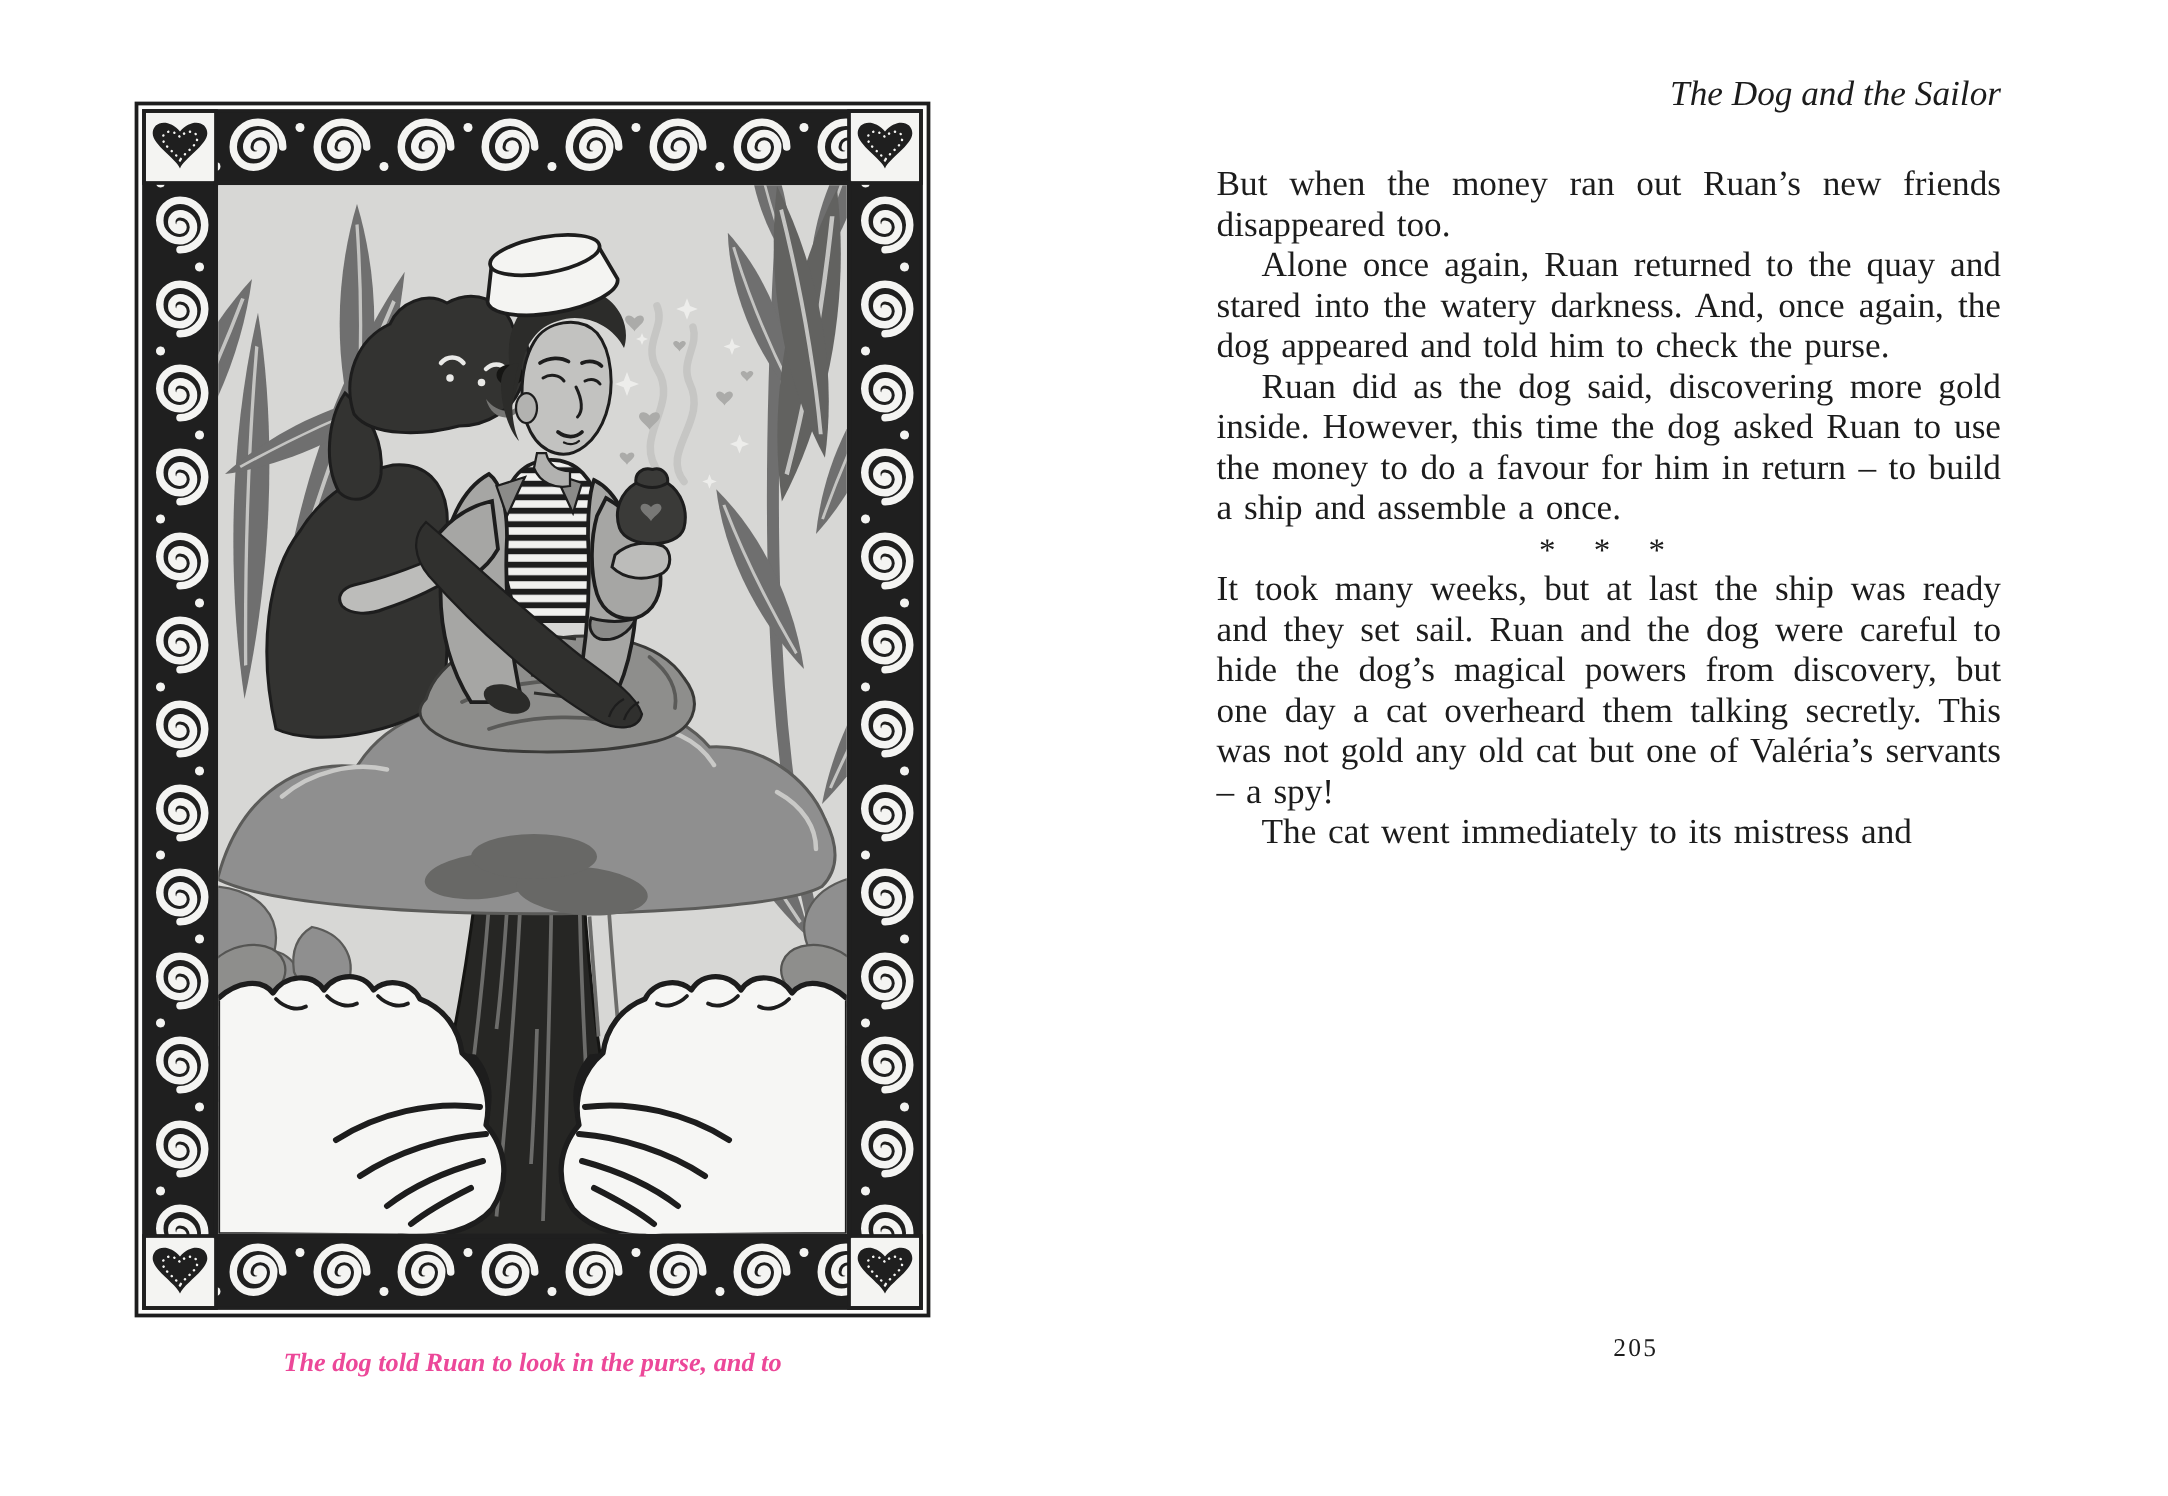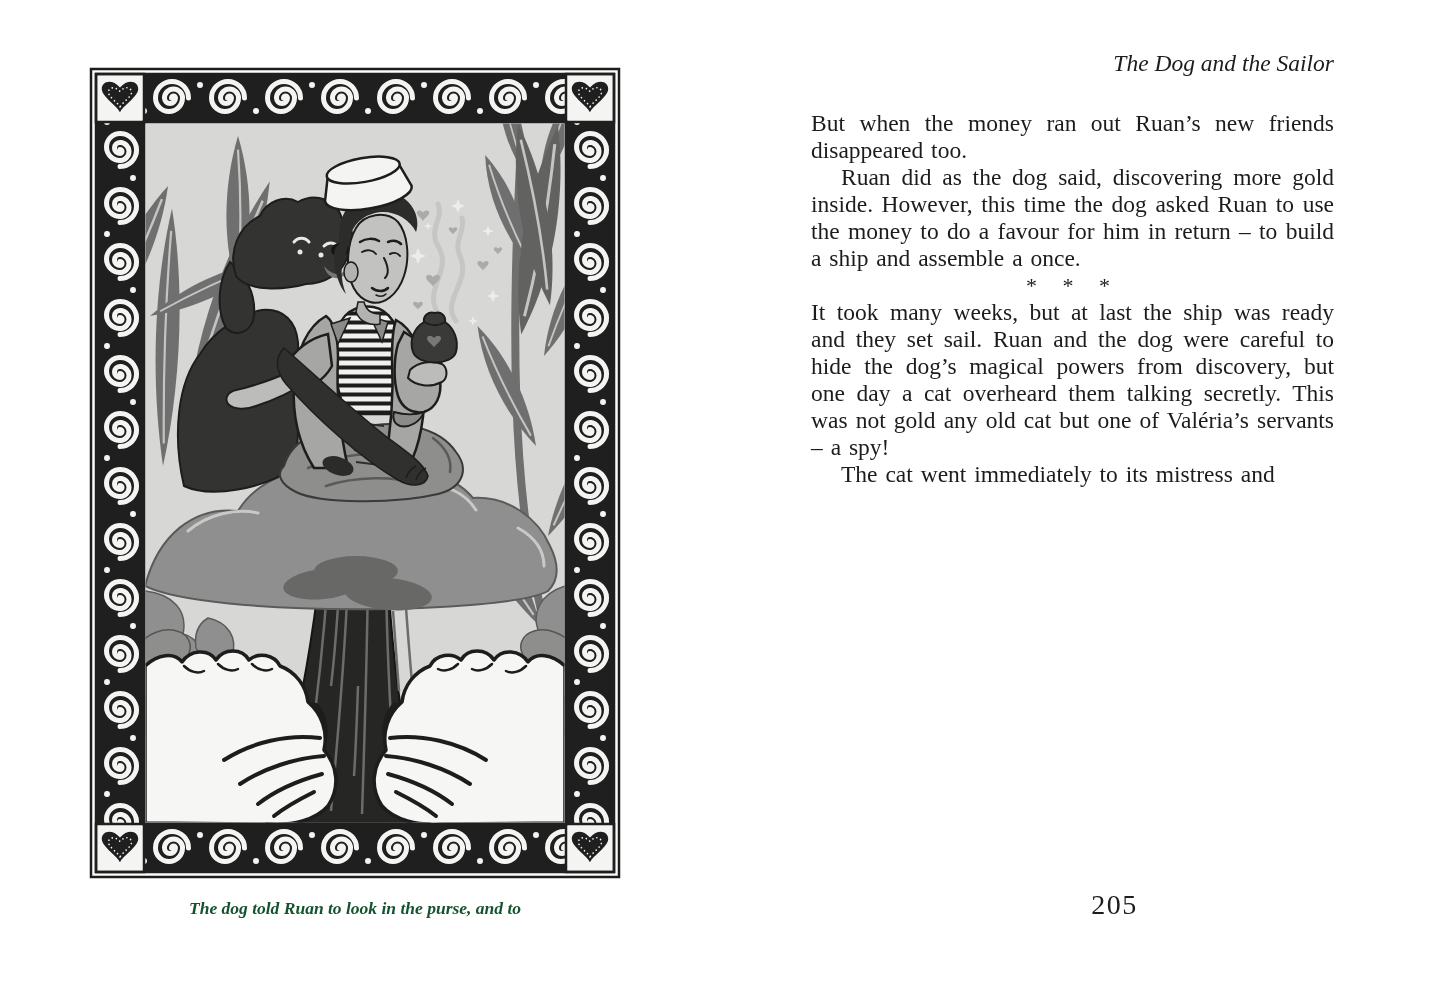--- a/index.html
+++ b/index.html
@@ -5,40 +5,40 @@
   html,body{margin:0;padding:0}
   body{
     width:1445px;height:997px;position:relative;overflow:hidden;
     background:#ffffff;color:#1c1c1c;
     font-family:"Liberation Serif", serif;
   }
   .page{position:absolute;top:0;height:997px;background:transparent}
   .illustration{position:absolute;left:88px;top:66px;width:534px;height:814px}
   .caption{
     position:absolute;left:60px;top:894px;width:590px;text-align:center;
-    font-style:italic;font-weight:bold;font-size:17.5px;line-height:28px;color:#14532d;
+    font-style:italic;font-weight:bold;font-size:17.5px;line-height:28px;color:#ec4899;
   }
   .running-header{
     position:absolute;left:811px;top:50px;width:523px;text-align:right;
     font-style:italic;font-size:23.5px;color:#1c1c1c;
   }
   .body-text{
     position:absolute;left:811px;top:110px;width:523px;
     font-size:23.5px;line-height:27px;text-align:justify;text-justify:inter-word;
     word-spacing:2px;
   }
   .body-text p{margin:0}
   .body-text p.indent{text-indent:30px}
   .scene-break{
     text-align:center;text-indent:0;letter-spacing:9px;margin:35px 0 35px 9px;
     font-size:22px;color:#1c1c1c;
   }
   .page-number{
-    position:absolute;left:853px;top:889px;width:523px;text-align:center;
-    font-size:28px;letter-spacing:1.5px;
+    position:absolute;left:829px;top:889px;width:523px;text-align:center;
+    font-size:17px;letter-spacing:1.5px;
   }
 </style>
 </head>
 <body>
 
 <div class="page" style="left:0;width:722px">
 
   <div class="illustration">
   <svg width="534" height="814" viewBox="0 0 534 814" xmlns="http://www.w3.org/2000/svg">
     <defs>
@@ -313,19 +313,20 @@
   </div>
 </div>
 
 <div class="page" style="left:722px;width:723px">
 </div>
 
 <div class="running-header">The Dog and the Sailor</div>
 
 <div class="body-text">
   <p>But when the money ran out Ruan’s new friends disappeared too.</p>
+  <p class="indent">Alone once again, Ruan returned to the quay and stared into the watery darkness. And, once again, the dog appeared and told him to check the purse.</p>
   <p class="indent">Ruan did as the dog said, discovering more gold inside. However, this time the dog asked Ruan to use the money to do a favour for him in return – to build a ship and assemble a once.</p>
   <p class="scene-break">* * *</p>
   <p>It took many weeks, but at last the ship was ready and they set sail. Ruan and the dog were careful to hide the dog’s magical powers from discovery, but one day a cat overheard them talking secretly. This was not gold any old cat but one of Valéria’s servants – a spy!</p>
   <p class="indent">The cat went immediately to its mistress and</p>
 </div>
 
 <div class="page-number">205</div>
 
 </body></html>

